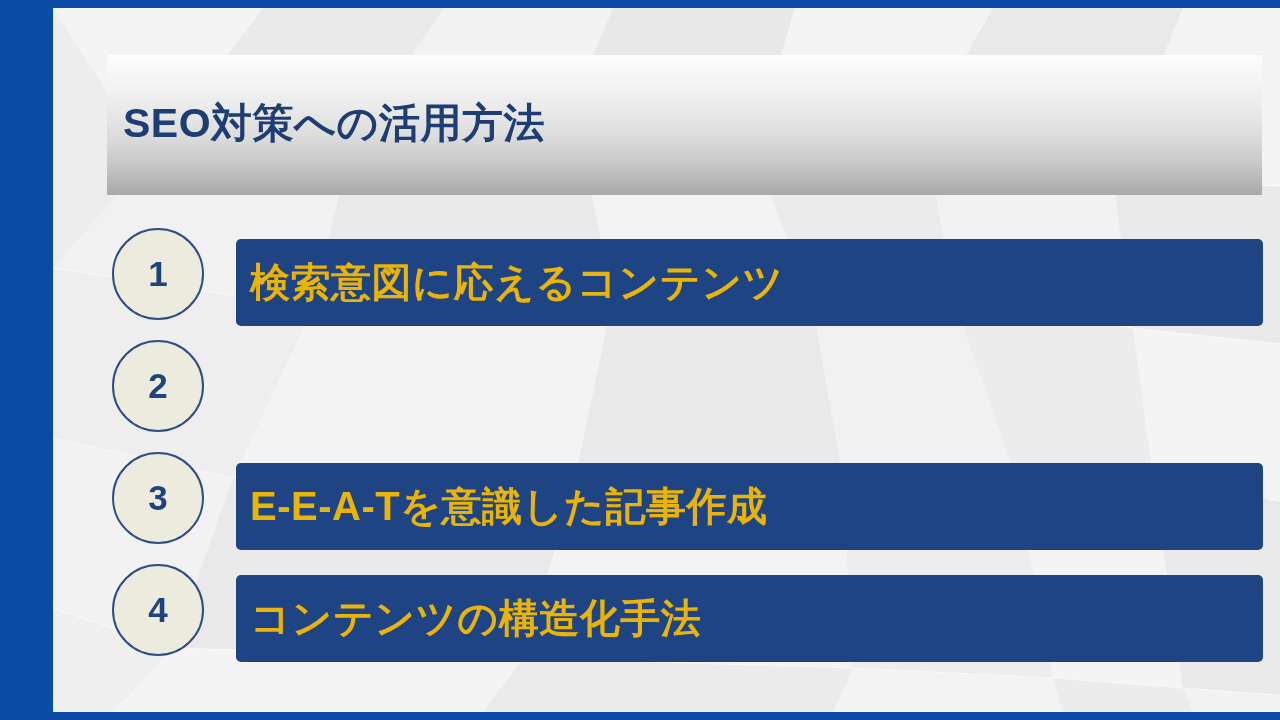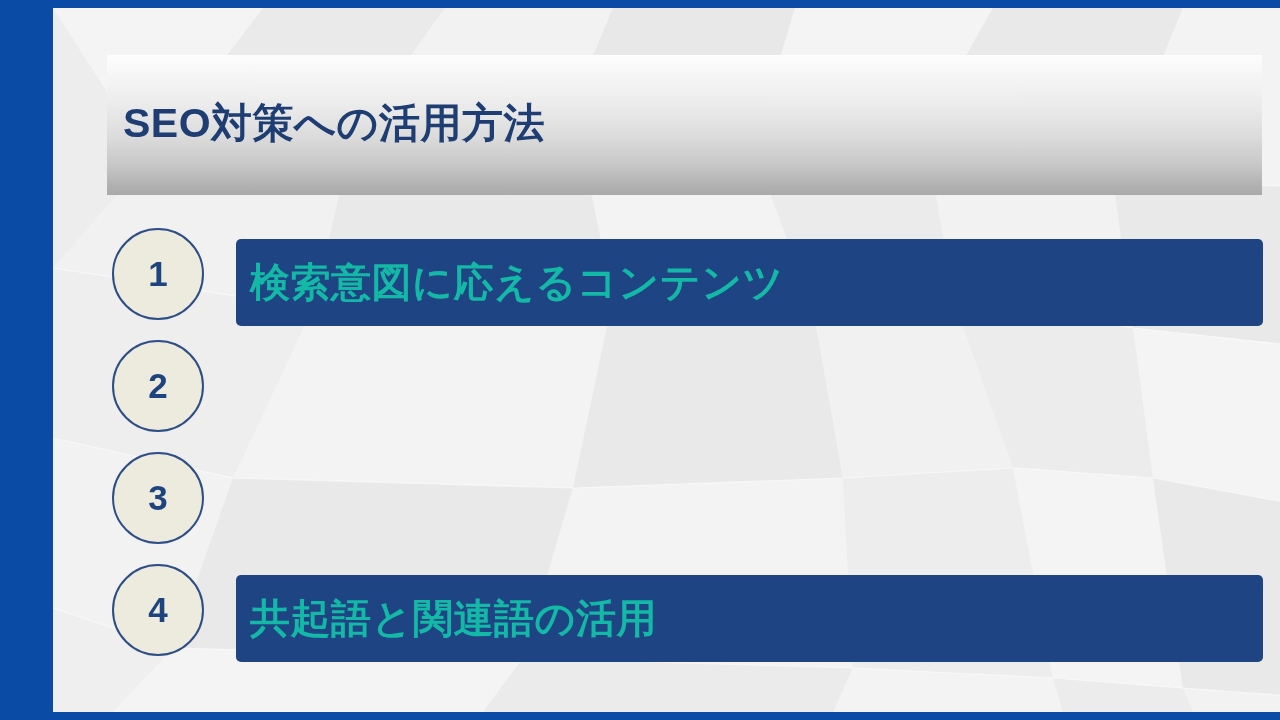--- a/index.html
+++ b/index.html
@@ -125,21 +125,21 @@
     background: #1e4483;
     border-radius: 5px;
     display: flex;
     align-items: center;
     box-sizing: border-box;
     padding-left: 14px;
   }
   .bar-label {
     font-size: 40px;
     font-weight: bold;
-    color: #14b8a6;
+    color: #eab308;
     letter-spacing: 0.5px;
     white-space: nowrap;
     line-height: 1;
     transform: translateY(-1px);
   }
 </style>
 </head>
 <body>
 
 <div id="slide">
@@ -210,26 +210,29 @@
       <div class="row row-2">
         <div class="badge">
           <span class="badge-num">2</span>
         </div>
       </div>
 
       <div class="row row-3">
         <div class="badge">
           <span class="badge-num">3</span>
         </div>
+        <div class="bar">
+          <span class="bar-label">E-E-A-Tを意識した記事作成</span>
+        </div>
       </div>
 
       <div class="row row-4">
         <div class="badge">
           <span class="badge-num">4</span>
         </div>
         <div class="bar">
-          <span class="bar-label">共起語と関連語の活用</span>
+          <span class="bar-label">コンテンツの構造化手法</span>
         </div>
       </div>
 
     </div>
   </div>
 </div>
 
 </body></html>

